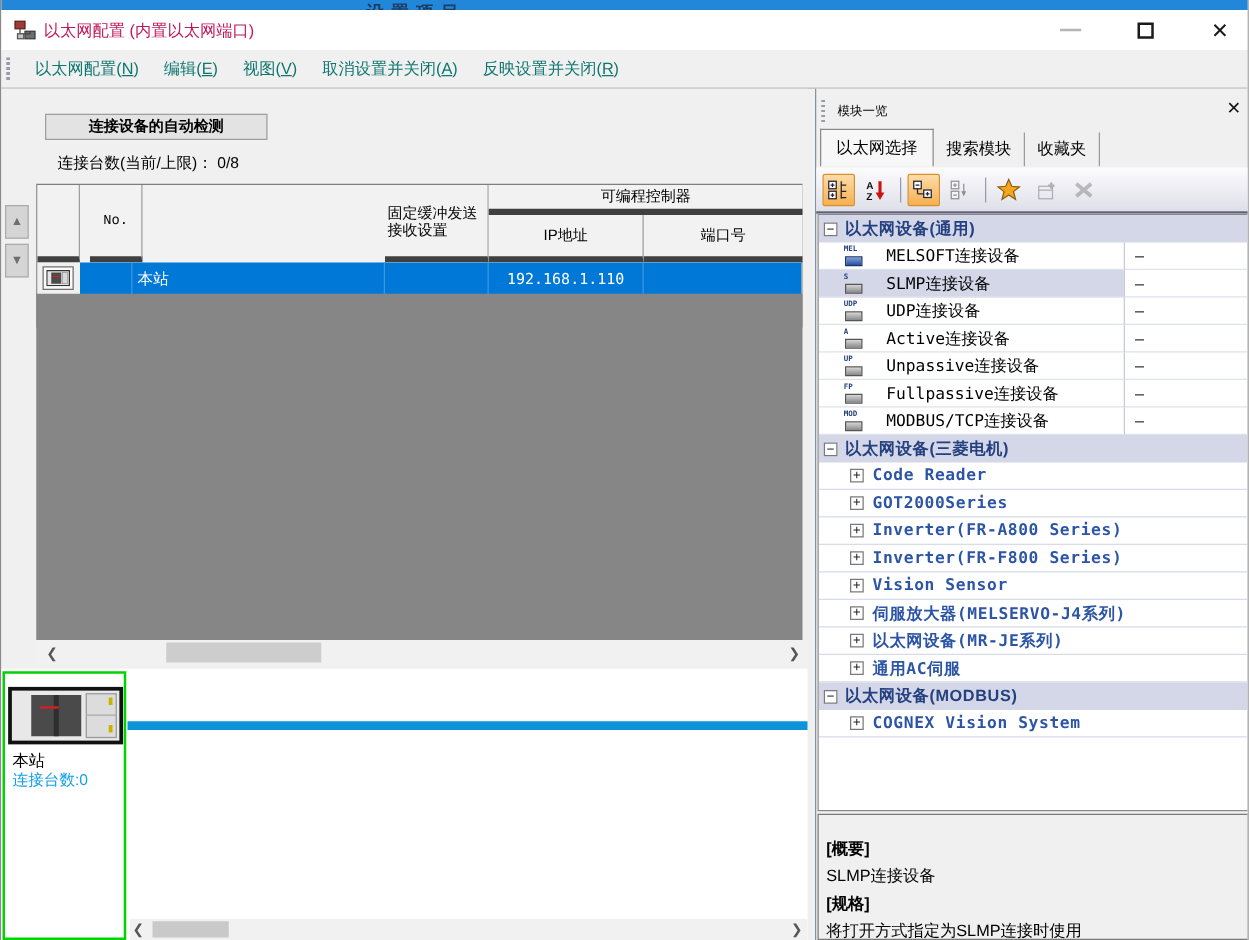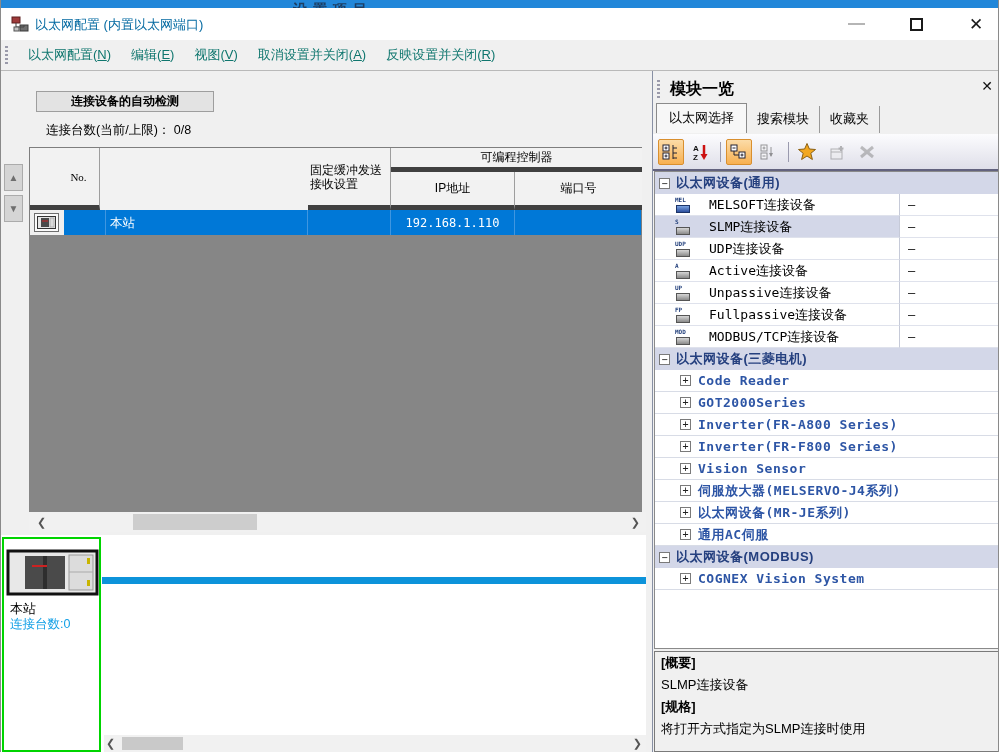--- a/index.html
+++ b/index.html
@@ -8,21 +8,21 @@
             border-left:1px solid #8a8a8a; border-right:1px solid #8a8a8a; }
 
   
   #top-strip { position:absolute; left:0; top:0; width:999px; height:8px; background:#2287d9; overflow:hidden; }
   #strip-frag { position:absolute; left:292px; top:1px; height:7px; width:110px; overflow:hidden;
                 color:#1d3e63; font-size:14px; font-weight:bold; letter-spacing:6px; }
 
   
   #titlebar { position:absolute; left:0; top:8px; width:999px; height:32px; background:#ffffff; }
   #app-icon { position:absolute; left:10px; top:7px; }
-  #win-title { position:absolute; left:34px; top:8px; font-size:13px; color:#0369a1; }
+  #win-title { position:absolute; left:34px; top:8px; font-size:13px; color:#be185d; }
   .win-ctl { position:absolute; top:0; width:46px; height:32px; display:flex; align-items:center; justify-content:center; }
   #btn-min { left:832px; } #btn-max { left:892px; } #btn-close { left:952px; }
   #btn-min .bar { width:17px; height:2px; background:#b5b5b5; }
   #btn-max .box { width:13px; height:13px; border:2px solid #1a1a1a; }
   #btn-close .x { font-size:17px; color:#1a1a1a; line-height:1; }
 
   
   #menubar { position:absolute; left:0; top:40px; width:999px; height:31px; background:#f0f0f0;
              border-bottom:1px solid #b9b9b9; display:flex; align-items:center; }
   .grip-v { width:3px; height:18px; margin-left:4px;
@@ -39,21 +39,21 @@
   .updown { position:absolute; left:3px; width:19px; height:27px; background:#d5d5d5; border:1px solid #ababab;
             color:#6e6e6e; font-size:10px; display:flex; align-items:center; justify-content:center; }
   #btn-up { top:93px; } #btn-down { top:124px; }
 
   
   #cfg-table { position:absolute; left:28px; top:76px; width:613px; height:115px; background:#f2f2f2;
                border:1px solid #7e7e7e; font-size:12px; }
   .hc { position:absolute; border-right:1px solid #9e9e9e; border-bottom:5px solid #404040;
         display:flex; align-items:center; justify-content:center; text-align:left; background:#f2f2f2; }
   #h-ico  { left:0;   top:0; width:34px;  height:62px; }
-  #h-no   { left:28px; top:0; width:42px; height:62px; font-family:Liberation Serif, serif; font-size:11px; }
+  #h-no   { left:42px; top:0; width:42px; height:62px; font-family:Liberation Mono, monospace; font-size:11px; }
   #h-model{ left:76px; top:0; width:202px; height:62px; }
   #h-fb   { left:278px; top:0; width:83px; height:62px; line-height:14px; padding:0 2px; }
   #h-plc  { left:361px; top:0; width:251px; height:24px; border-right:none; }
   #h-ip   { left:361px; top:24px; width:124px; height:38px; }
   #h-port { left:485px; top:24px; width:127px; height:38px; border-right:none; }
   #trow1 { position:absolute; left:0; top:62px; width:611px; height:26px; background:#f0f0f0; }
   #row-blue { position:absolute; left:34px; top:0; width:577px; height:26px; background:#0078d7; color:#fff; }
   .rc { position:absolute; top:0; height:26px; display:flex; align-items:center; border-right:1px solid #3f96e0; }
   #rc-no   { left:0; width:42px; }
   #rc-model{ left:42px; width:202px; padding-left:4px; font-size:12.5px; }
@@ -79,21 +79,21 @@
   #trunk-line { position:absolute; left:101px; top:42px; width:544px; height:7px; background:#0d93da; }
   #station-box { position:absolute; left:1px; top:2px; width:99px; height:215px; border:2px solid #00d400; background:#fff; }
   #station-img { position:absolute; left:2px; top:10px; }
   #station-name { position:absolute; left:6px; top:61px; font-size:13px; color:#000; }
   #station-count { position:absolute; left:6px; top:77px; font-size:12.5px; color:#13a0e6; }
 
   
   #right-pane { position:absolute; left:651px; top:71px; width:348px; height:681px; background:#f0f0f0;
                 border-left:1px solid #8890a4; }
   #panel-titlebar { position:absolute; left:0; top:7px; width:348px; height:22px; display:flex; align-items:center; }
-  #panel-title { font-size:16px; font-weight:bold; margin-left:10px; }
+  #panel-title { font-size:10px; font-weight:normal; margin-left:10px; }
   #panel-close { position:absolute; right:8px; top:0; font-size:14px; font-weight:bold; color:#111; cursor:default; }
 
   #tabs { position:absolute; left:3px; top:35px; width:342px; height:27px; display:flex; align-items:flex-end; }
   .tab { font-size:13px; padding:4px 10px 5px 10px; border-right:1px solid #9a9a9a; color:#000; }
   .tab.active { background:#f7f7f7; border:1px solid #8a8a8a; border-bottom:none; padding:5px 12px 6px 12px; }
 
   #toolbar { position:absolute; left:0; top:63px; width:348px; height:37px;
              background:linear-gradient(#fcfcfe,#dfdfe9); border-bottom:2px solid #62627e;
              display:flex; align-items:center; padding-left:5px; }
   .tb-ico { width:26px; height:26px; margin-right:4px; display:flex; align-items:center; justify-content:center; }
@@ -120,21 +120,21 @@
   .dev-ico .dbox { position:absolute; left:1px; bottom:0; width:14px; height:8px;
                    background:linear-gradient(#d6d6d6,#8a8a8a); border:1px solid #555; }
   .dev-ico.blue .dbox { background:linear-gradient(#7aa2e0,#2c4f9e); border-color:#1c3468; }
   .dlabel { font-size:13px; color:#000; margin-left:4px; font-family:"DejaVu Sans Mono","Liberation Sans",monospace; }
   .slabel { font-size:13px; font-weight:bold; color:#2d55a5; margin-left:7px; letter-spacing:.5px;
             font-family:"DejaVu Sans Mono","Liberation Sans",monospace; border-bottom:none; }
   .trow.sub { border-bottom:1px solid #d8dce6; }
 
   
   #desc-panel { position:absolute; left:1px; top:580px; width:345px; height:101px; background:#f0f0f0;
-                border:1px solid #7a7a7a; padding:0 6px; }
+                border:1px solid #7a7a7a; padding:16px 6px; }
   .desc-line { font-size:13px; line-height:22px; color:#000; white-space:nowrap; }
   .desc-title { font-weight:bold; }
 </style>
 </head>
 <body>
 
 <div id="screen">
 
   <div id="top-strip">
     <div id="strip-frag">设置项目</div>

